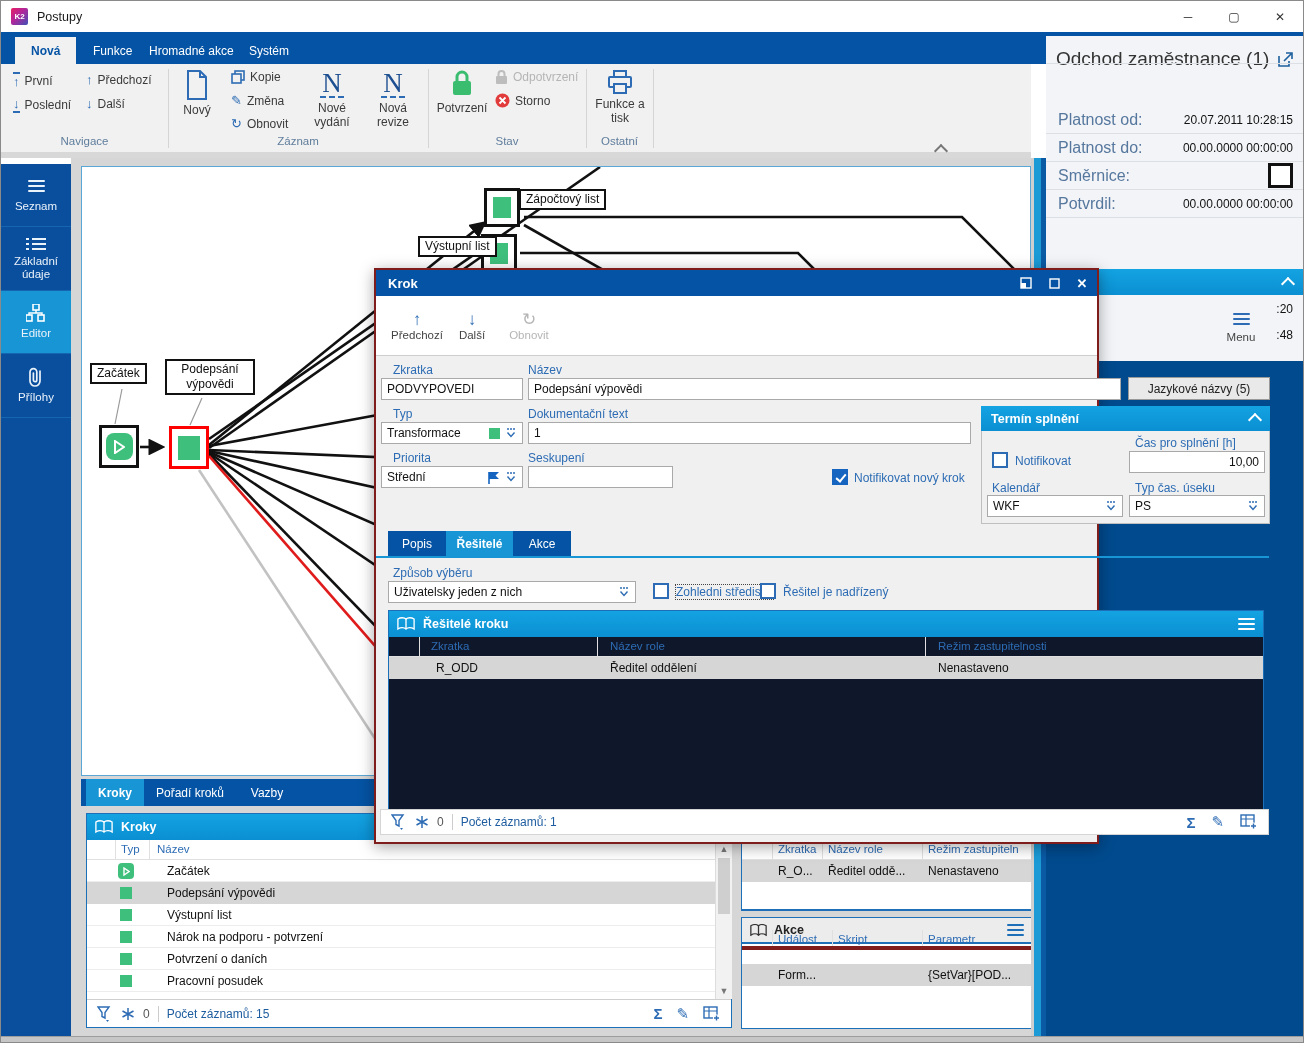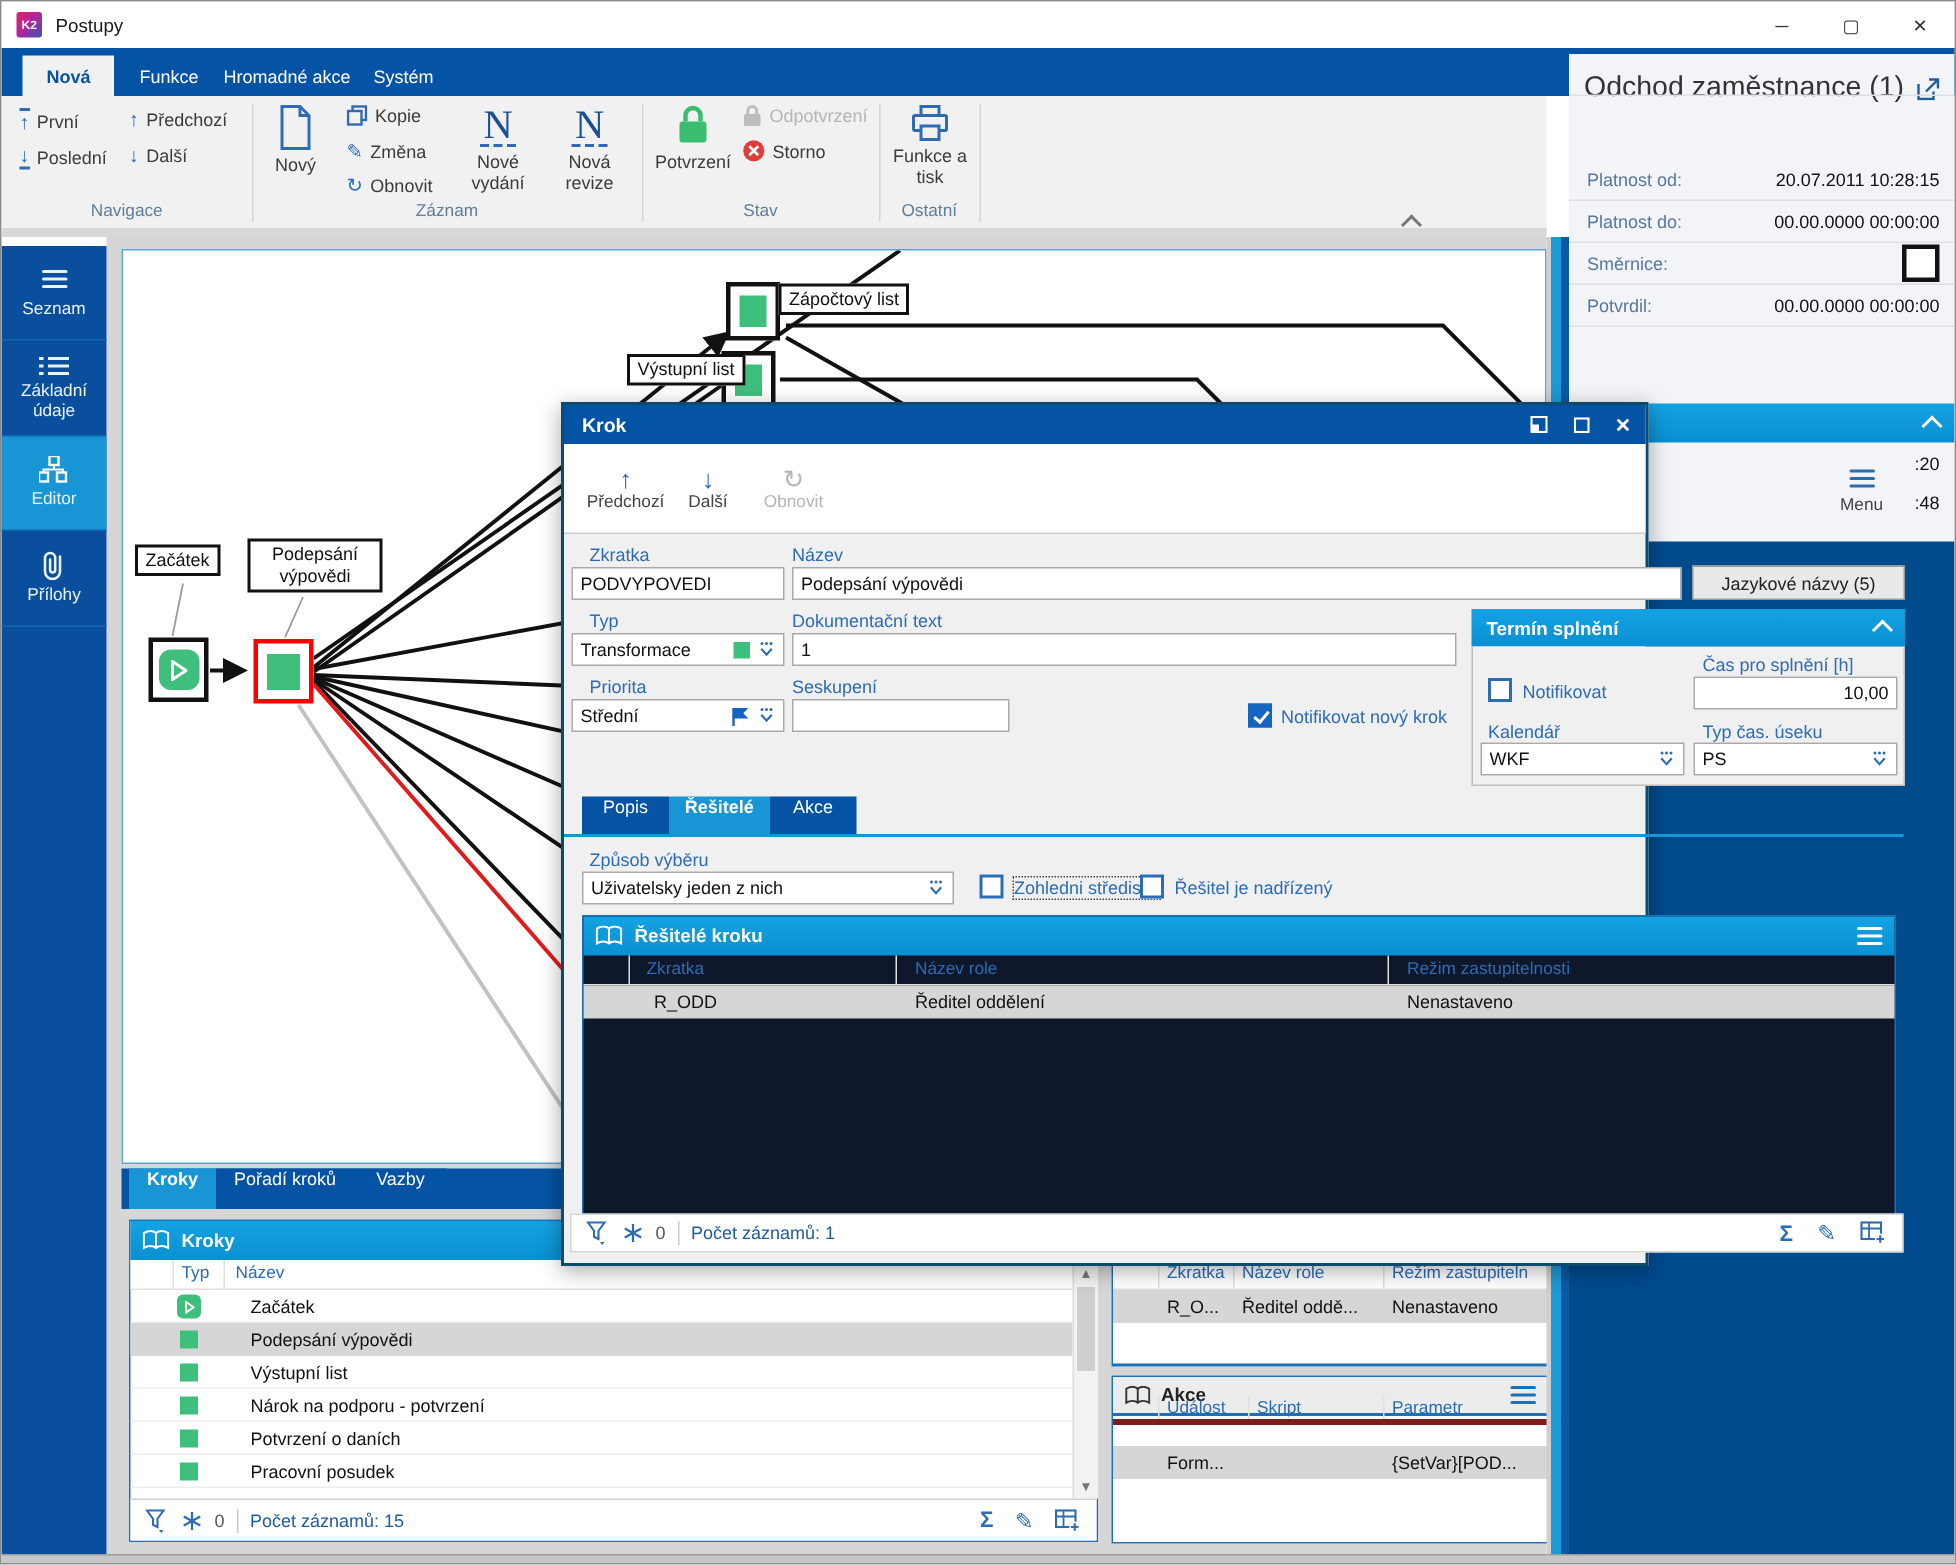--- a/index.html
+++ b/index.html
@@ -54,38 +54,38 @@
   .statbar{background:#fff;display:flex;align-items:center;font-size:12px;color:#1d5c9e}
   .sbdiv{width:1px;height:16px;background:#ccc;margin:0 8px}
   .sigicn{color:#2d6cb4;font-size:15px;font-weight:bold}
   .greensq{background:#3ebf7c;display:inline-block}
   
   .canvas{left:80px;top:165px;width:950px;height:610px;background:#fff;border:1px solid #5ba7d4}
   .node{position:absolute;background:#fff;border:3px solid #111;display:flex;align-items:center;justify-content:center}
   .nlabel{position:absolute;background:#fff;border:2px solid #111;font-size:12px;color:#111;
           padding:1px 5px;text-align:center;line-height:15px;white-space:nowrap}
   
-  .dialog{left:373px;top:267px;width:725px;height:576px;background:#f0f0f0;border:2px solid #0c4a6e;
+  .dialog{left:373px;top:267px;width:725px;height:576px;background:#f0f0f0;border:2px solid #7f1d1d;
           box-shadow:0 3px 14px rgba(0,0,0,.35);z-index:10}
   .dtitle{left:0;top:0;width:100%;height:26px;background:#0553a4;color:#fff;display:flex;align-items:center;
           font-weight:bold;font-size:13px}
   .dtlicon{margin-right:10px;color:#fff;display:flex;align-items:center;justify-content:center;width:18px;height:18px}
   .toolbar{left:0;top:26px;width:100%;height:60px;background:#fff;border-bottom:1px solid #cdcdcd}
   .tbtn{position:absolute;top:6px;width:54px;height:48px;display:flex;flex-direction:column;align-items:center;justify-content:center;
         font-size:11.5px;color:#444}
   .tbtn .tic{font-size:17px;color:#2d6cb4;line-height:18px}
   .dtab{position:absolute;top:0;height:25px;background:#0553a4;color:#fff;font-size:12px;
-        display:flex;align-items:flex-start;justify-content:center}
+        display:flex;align-items:center;justify-content:center}
   .dtab.active{background:#1795d5;font-weight:bold}
   .gridbox{position:absolute;background:#0f172a;border:1px solid #1d6fb8}
   .vline{position:absolute;top:0;bottom:0;width:1px;background:#e0e0e0}
   
   .rpanel{left:1045px;top:35px;width:257px;height:1000px;background:#f2f4f7}
   .rprow{position:relative;height:27px;border-bottom:1px solid #dcdfe3;display:flex;align-items:center;padding:0 10px 0 12px}
-  .rplab{font-size:12px;color:#56779e;flex:1}
+  .rplab{font-size:16px;color:#56779e;flex:1}
   .rpval{font-size:12px;color:#111}
   svg{display:block}
 </style>
 </head>
 <body>
 
 <div id="app">
 
   <div class="abs titlebar">
     <div class="k2logo">

